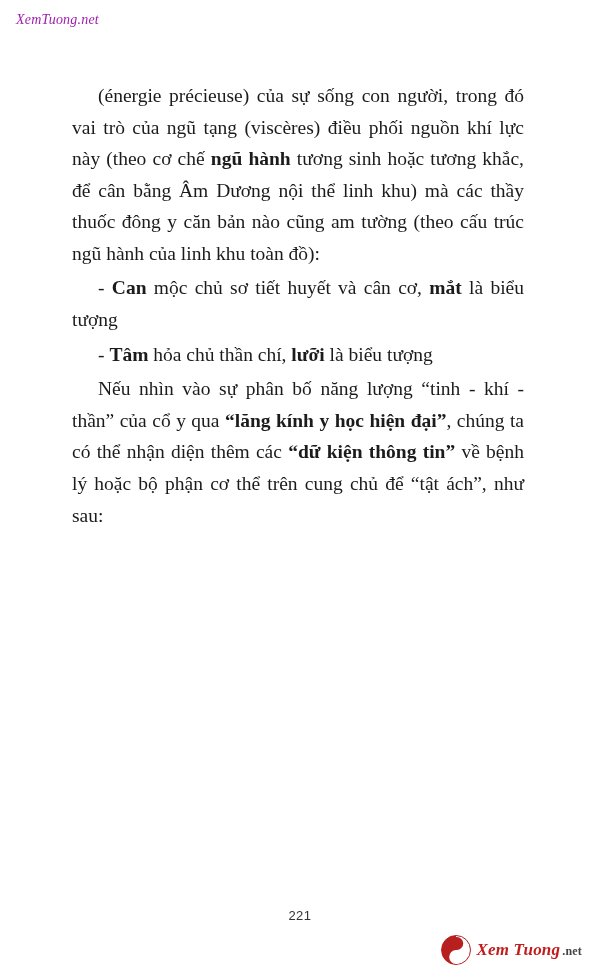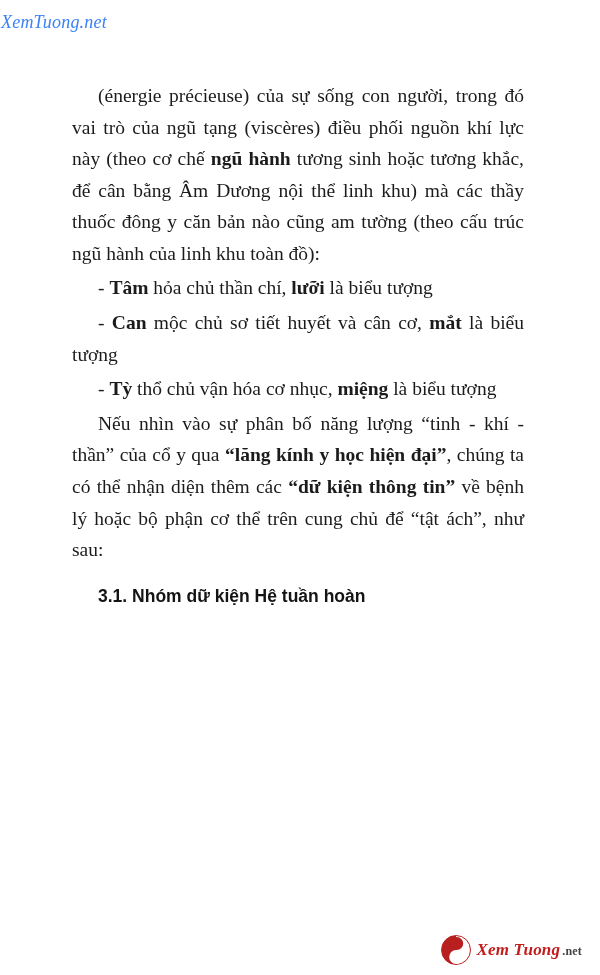--- a/index.html
+++ b/index.html
@@ -17,25 +17,25 @@
   }
   .page {
     position: relative;
     width: 600px;
     height: 975px;
     box-sizing: border-box;
   }
   .watermark-top {
     position: absolute;
     top: 12px;
-    left: 1px;
+    left: 16px;
     font-family: "Liberation Serif", serif;
-    font-size: 18px;
+    font-size: 14px;
     font-style: italic;
-    color: #3b82f6;
+    color: #a21caf;
     letter-spacing: 0.2px;
   }
   .content {
     position: absolute;
     left: 72px;
     top: 80px;
     width: 452px;
   }
   p {
     margin: 0 0 2px 0;
@@ -133,34 +133,33 @@
 <body>
 
 <div class="page">
 
   <div class="watermark-top">XemTuong.net</div>
 
   <div class="content">
 
     <p class="indent para-block"><span>(énergie précieuse) của sự sống con người, trong đó vai trò của ngũ tạng (viscères) điều phối nguồn khí lực này (theo cơ chế </span><span class="b">ngũ hành</span><span> tương sinh hoặc tương khắc, để cân bằng Âm Dương nội thể linh khu) mà các thầy thuốc đông y căn bản nào cũng am tường (theo cấu trúc ngũ hành của linh khu toàn đồ):</span></p>
 
+    <p class="dash para-block"><span>- </span><span class="b">Can</span><span> mộc chủ sơ tiết huyết và cân cơ, </span><span class="b">mắt</span><span> là biểu tượng</span></p>
+
     <p class="dash para-block"><span>- </span><span class="b">Tâm</span><span> hỏa chủ thần chí, </span><span class="b">lưỡi</span><span> là biểu tượng</span></p>
 
-    <p class="dash para-block"><span>- </span><span class="b">Can</span><span> mộc chủ sơ tiết huyết và cân cơ, </span><span class="b">mắt</span><span> là biểu tượng</span></p>
-
-    <p class="dash para-block"><span>- </span><span class="b">Tỳ</span><span> thổ chủ vận hóa cơ nhục, </span><span class="b">miệng</span><span> là biểu tượng</span></p>
 
 
 
     <p class="indent para-block"><span>Nếu nhìn vào sự phân bố năng lượng “tinh - khí - thần” của cổ y qua </span><span class="b">“lăng kính y học hiện đại”</span><span>, chúng ta có thể nhận diện thêm các </span><span class="b">“dữ kiện thông tin”</span><span> về bệnh lý hoặc bộ phận cơ thể trên cung chủ để “tật ách”, như sau:</span></p>
 
-    <h3 class="section">3.1. Nhóm dữ kiện Hệ tuần hoàn</h3>
 
 
   </div>
 
+  <div class="page-number">221</div>
 
   <div class="logo">
     <div class="yinyang"></div>
     <div class="logo-text"><span>Xem Tuong</span><span class="dotnet">.net</span></div>
   </div>
 
 </div>
 
 </body></html>

